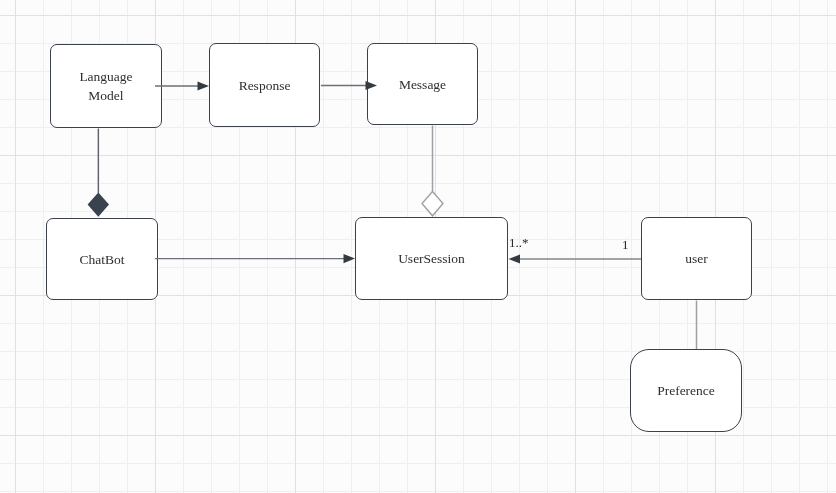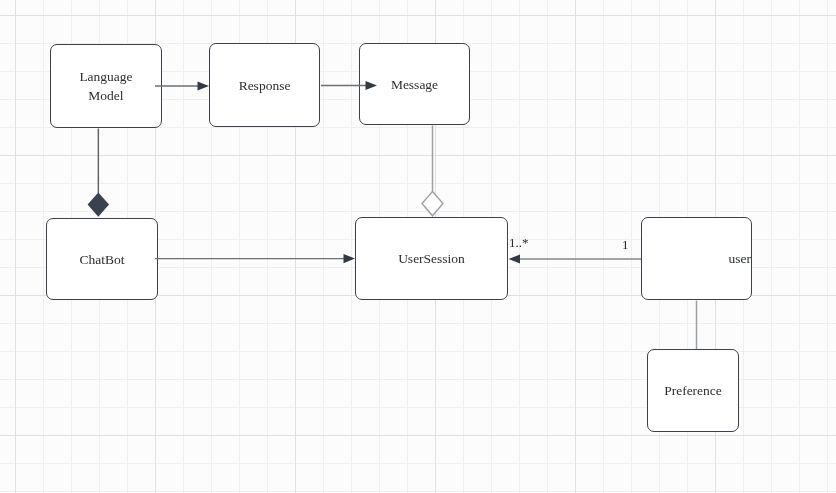--- a/index.html
+++ b/index.html
@@ -45,37 +45,37 @@
 
   <div class="node" style="left:42px;top:44px;width:112px;height:84px;margin-left:8px;">
     <span>Language
 Model</span>
   </div>
 
   <div class="node" style="left:209px;top:43px;width:111px;height:84px;">
     <span>Response</span>
   </div>
 
-  <div class="node" style="left:359px;top:43px;width:111px;height:82px;">
+  <div class="node" style="left:367px;top:43px;width:111px;height:82px;">
     <span>Message</span>
   </div>
 
   <div class="node" style="left:46px;top:218px;width:112px;height:82px;">
     <span>ChatBot</span>
   </div>
 
   <div class="node" style="left:355px;top:217px;width:153px;height:83px;text-align:right;">
     <span>UserSession</span>
   </div>
 
-  <div class="node" style="left:641px;top:217px;width:111px;height:83px;justify-content:flex-end;">
+  <div class="node" style="left:641px;top:217px;width:111px;height:83px;">
     <span>user</span>
   </div>
 
-  <div class="node" style="left:647px;top:349px;width:92px;height:83px;">
+  <div class="node" style="left:630px;top:349px;width:112px;height:83px;border-radius:19px;">
     <span>Preference</span>
   </div>
 
   <svg class="edges" width="836" height="493" viewBox="0 0 836 493">
 
     <g>
       <line x1="155" y1="86" x2="199" y2="86" stroke="#6b7076" stroke-width="1.3"></line>
       <polygon points="209,86 197.5,81.4 197.5,90.6" fill="#343a42"></polygon>
     </g>
 

